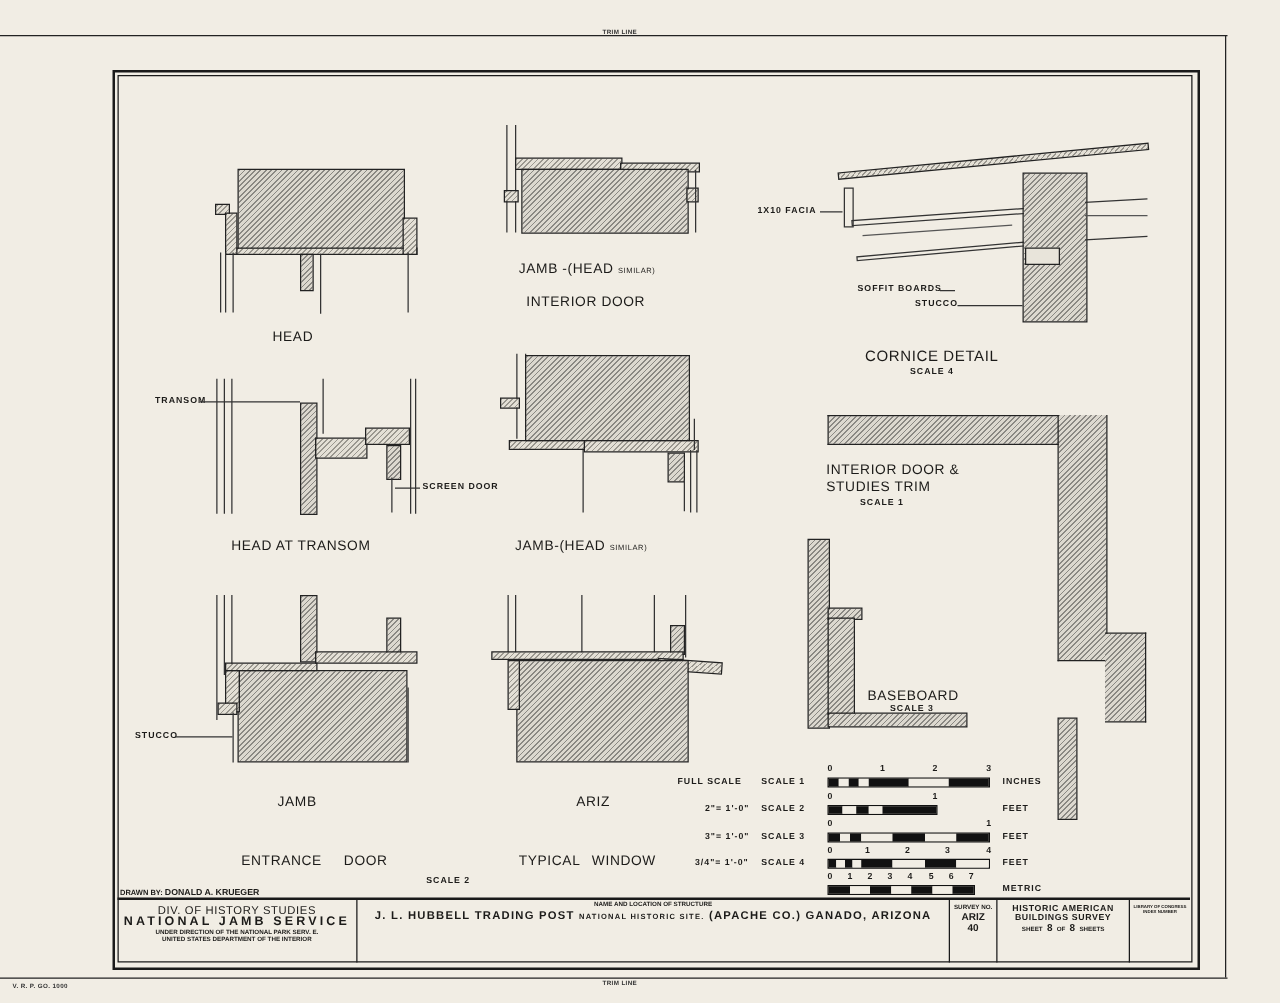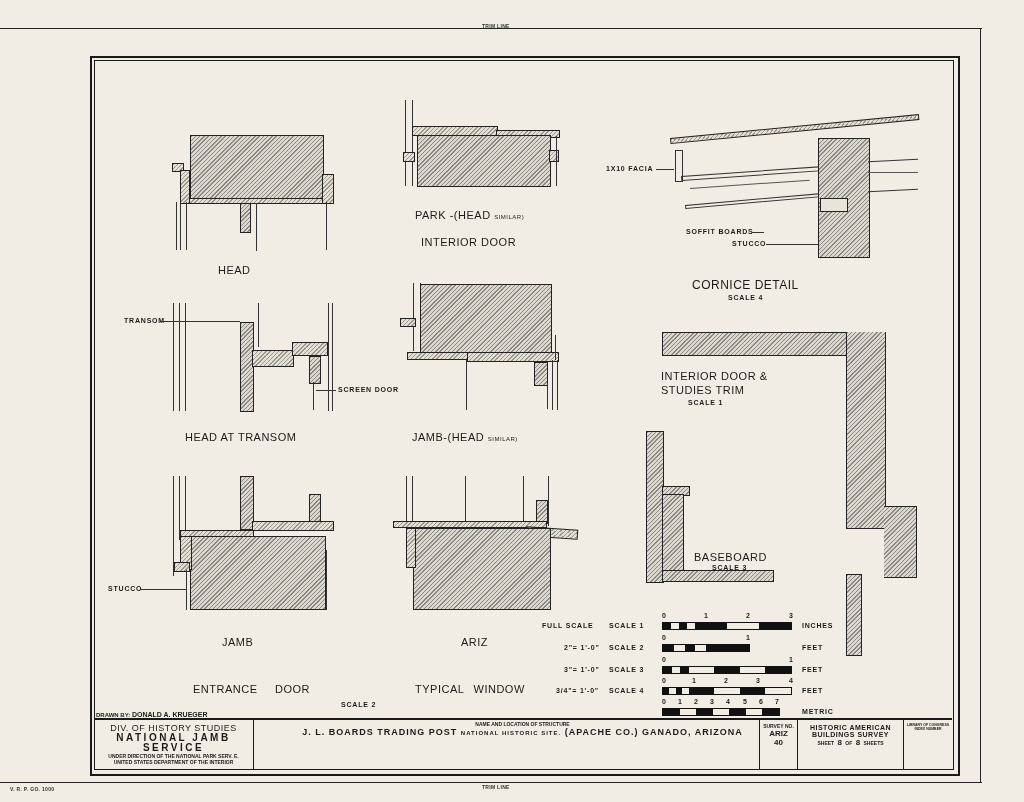--- a/index.html
+++ b/index.html
@@ -68,21 +68,21 @@
 <div>
   <div class="line-v" style="left:405px; top:100px; height:86px;"></div>
   <div class="line-v" style="left:412px; top:100px; height:86px;"></div>
   <div class="abs hatch-light" style="left:412px; top:126px; width:84px; height:8px;"></div>
   <div class="abs hatch-light" style="left:496px; top:130px; width:62px; height:6px;"></div>
   <div class="abs hatch" style="left:417px; top:135px; width:132px; height:50px;"></div>
   <div class="abs hatch-light" style="left:403px; top:152px; width:10px; height:8px;"></div>
   <div class="abs hatch-light" style="left:549px; top:150px; width:8px; height:10px;"></div>
   <div class="line-v" style="left:556px; top:136px; height:50px;"></div>
   <div class="lbl" style="left:415px; top:209px;">
-    <span>PARK -(HEAD</span>
+    <span>JAMB -(HEAD</span>
     <span style="font-size:6px;">SIMILAR)</span>
   </div>
   <div class="lbl" style="left:421px; top:236px;">INTERIOR DOOR</div>
 </div>
 
 <div>
   <div class="abs hatch-light" style="left:670px; top:138px; width:248px; height:4px; transform:rotate(-5.5deg); transform-origin:0 0;"></div>
   <div class="abs" style="left:675px; top:150px; width:6px; height:30px; border:1px solid #333;"></div>
   <div class="abs" style="left:681px; top:176px; width:140px; height:3px; border:1px solid #333; transform:rotate(-4deg); transform-origin:0 0;"></div>
   <div class="abs" style="left:685px; top:205px; width:135px; height:2px; border:1px solid #333; transform:rotate(-5deg); transform-origin:0 0;"></div>
@@ -280,30 +280,30 @@
   </div>
   <div class="lbl-sm" style="left:802px; top:708px;">METRIC</div>
 </div>
 
 <div class="lbl-xs" style="left:96px; top:711px; font-size:6px;">
   <span>DRAWN BY:</span>
   <span style="font-size:7px;">DONALD A. KRUEGER</span>
 </div>
 
 <div class="tb">
-  <div class="tb-cell" style="left:0; width:160px; padding-top:3px;">
+  <div class="tb-cell" style="left:0; width:192px; padding-top:3px;">
     <div style="font-size:9px; letter-spacing:0.5px;">DIV. OF HISTORY STUDIES</div>
     <div style="font-size:10px; font-weight:bold; letter-spacing:2.5px; line-height:10px;">NATIONAL JAMB SERVICE</div>
     <div style="font-size:5px; font-weight:bold; line-height:6px;">UNDER DIRECTION OF THE NATIONAL PARK SERV. E.</div>
     <div style="font-size:5px; font-weight:bold; line-height:6px;">UNITED STATES DEPARTMENT OF THE INTERIOR</div>
   </div>
   <div class="tb-cell" style="left:192px; width:474px;">
     <div style="font-size:5px; font-weight:bold; margin-top:1px;">NAME AND LOCATION OF STRUCTURE</div>
     <div style="font-size:9px; font-weight:bold; letter-spacing:1px; white-space:nowrap;">
-      <span>J. L. BOARDS  TRADING  POST</span>
+      <span>J. L. HUBBELL  TRADING  POST</span>
       <span style="font-size:6px;">NATIONAL HISTORIC SITE.</span>
       <span>(APACHE CO.) GANADO, ARIZONA</span>
     </div>
   </div>
   <div class="tb-cell" style="left:666px; width:38px; padding-top:3px;">
     <div style="font-size:5px; font-weight:bold;">SURVEY NO.</div>
     <div style="font-size:8px; font-weight:bold;">ARIZ</div>
     <div style="font-size:8px; font-weight:bold;">40</div>
   </div>
   <div class="tb-cell" style="left:704px; width:106px; padding-top:4px;">

